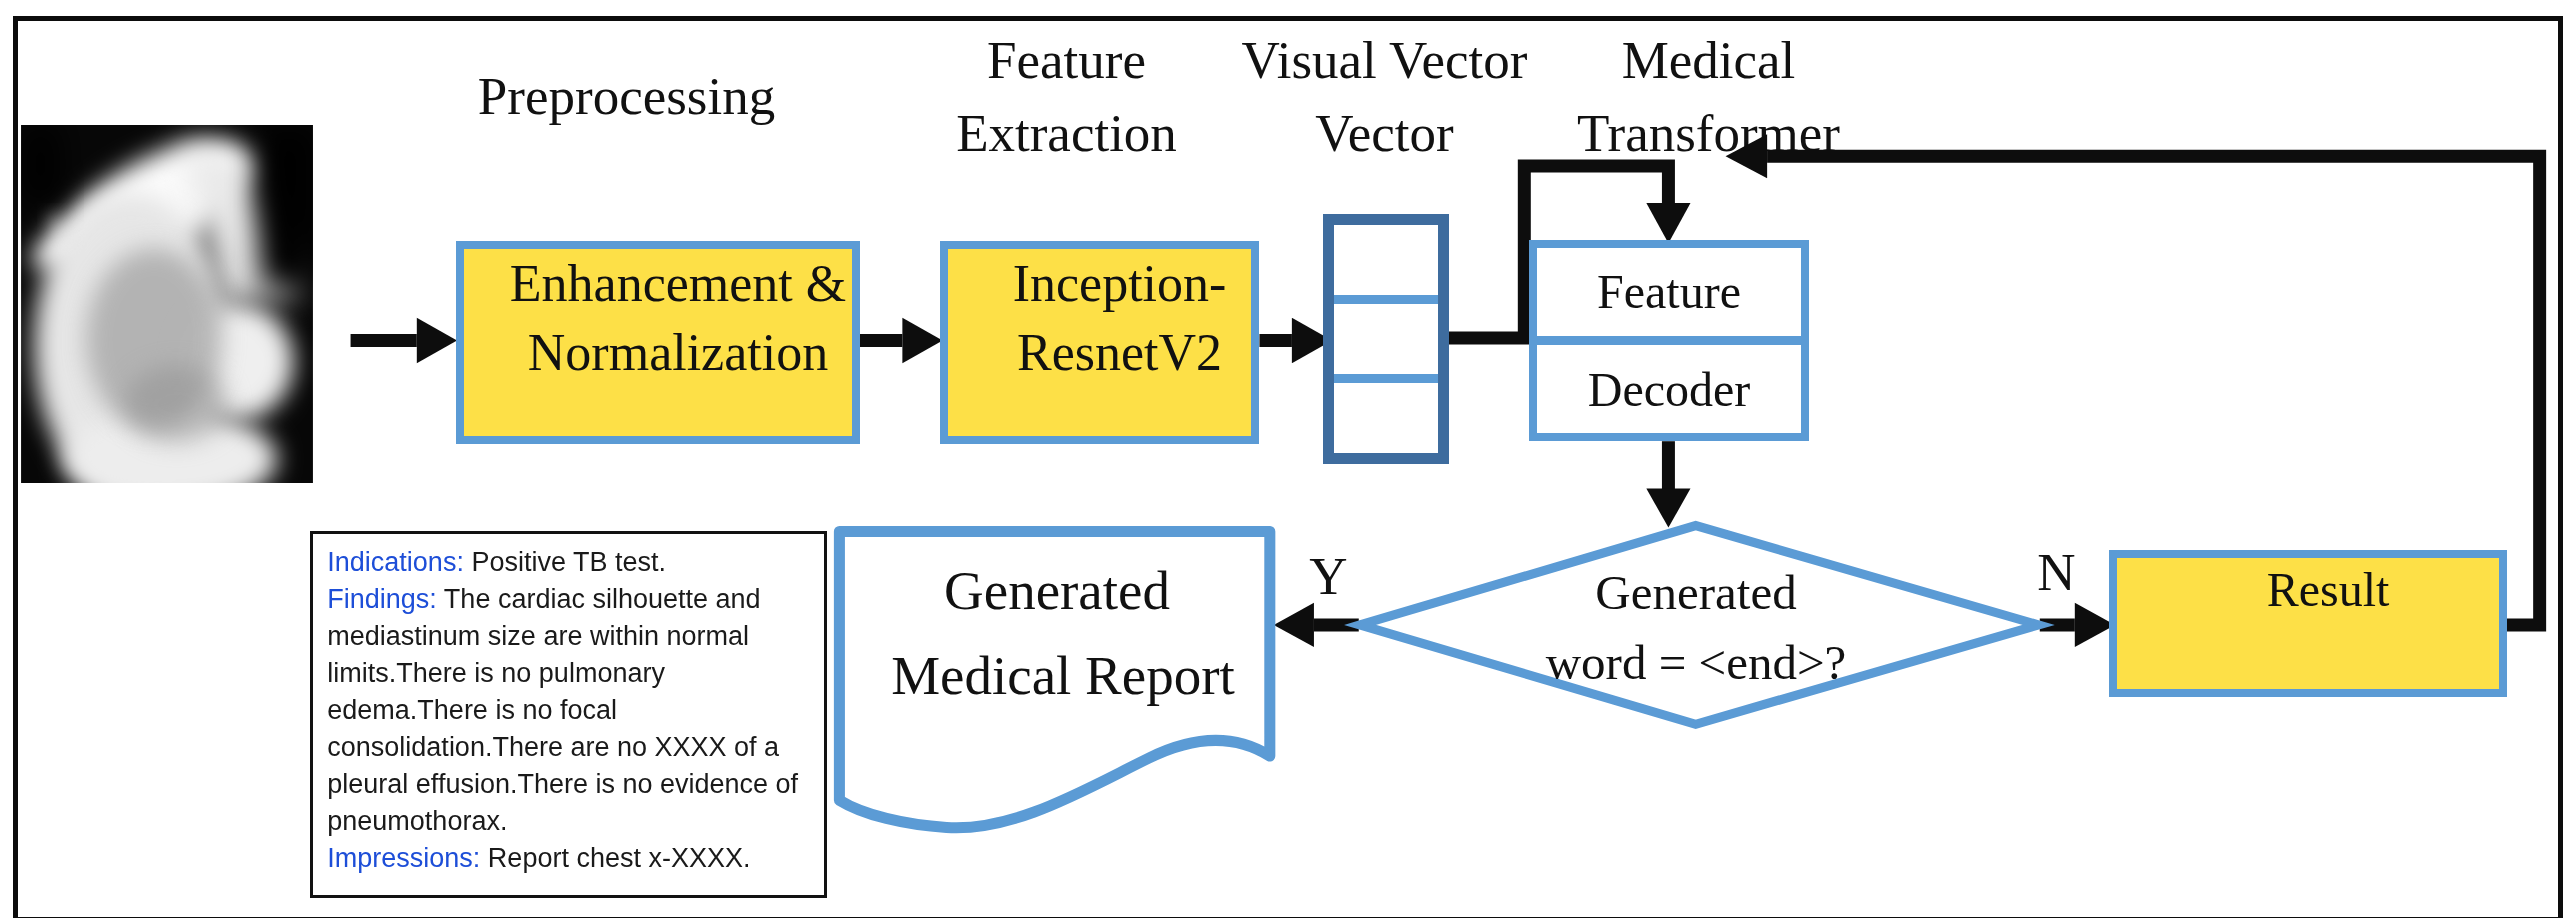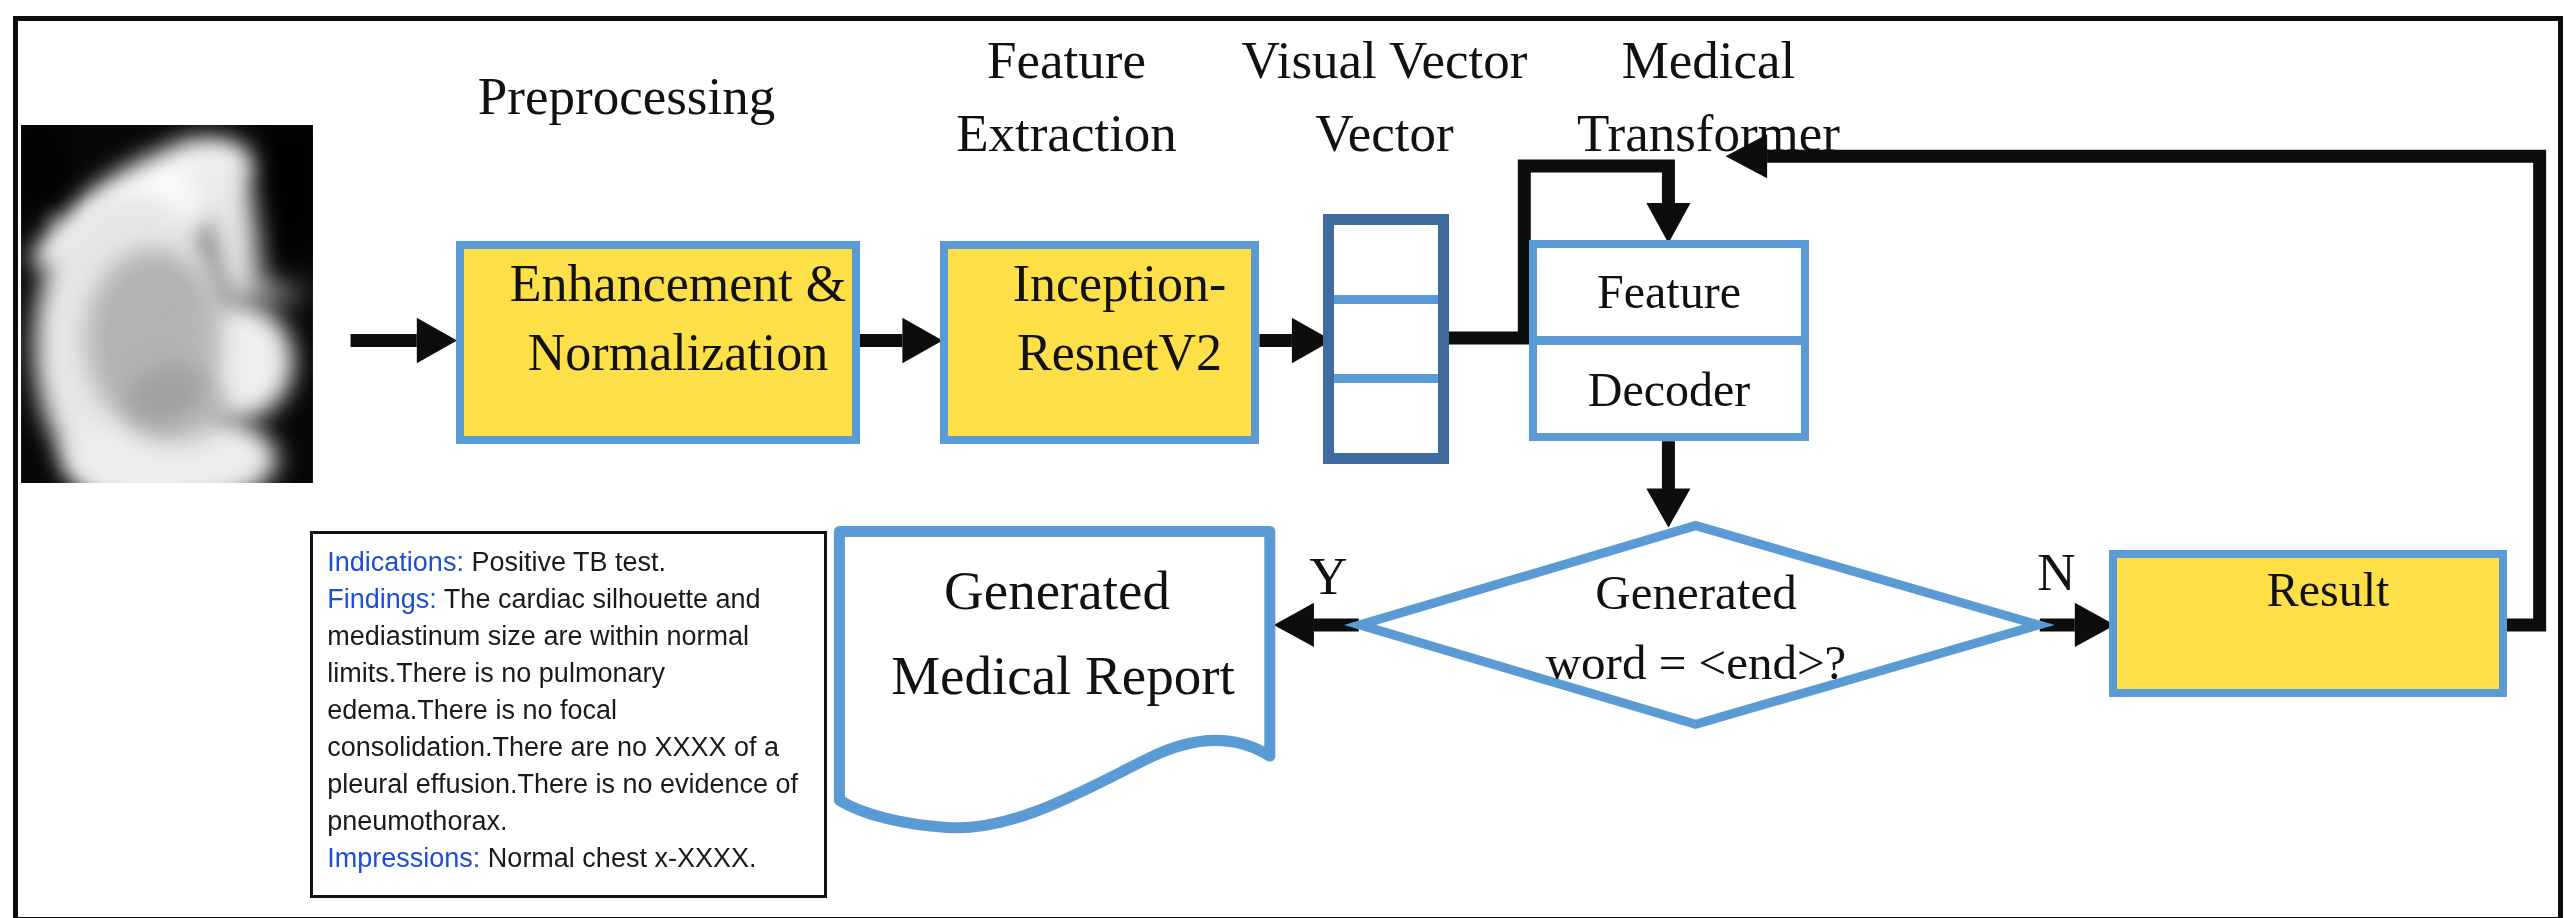--- a/index.html
+++ b/index.html
@@ -132,17 +132,17 @@
 
   <div class="overlay-text" style="left:843px;top:549px;width:428px;font-size:55px;line-height:68px;">Generated</div>
   <div class="overlay-text" style="left:849px;top:634px;width:428px;font-size:55px;line-height:68px;">Medical Report</div>
 
   <div class="branch" style="left:1296px;top:539px;width:65px;">Y</div>
   <div class="branch" style="left:2024px;top:535px;width:65px;">N</div>
 
   <div class="report-box">
     <div><span class="red">Indications:</span><span> Positive TB test.</span></div>
     <div><span class="red">Findings:</span><span> The cardiac silhouette and mediastinum size are within normal limits.There is no pulmonary edema.There is no focal consolidation.There are no XXXX of a pleural effusion.There is no evidence of pneumothorax.</span></div>
-    <div><span class="red">Impressions:</span><span> Normal chest x-XXXX.</span></div>
+    <div><span class="red">Impressions:</span><span> Report chest x-XXXX.</span></div>
   </div>
 
 </div>
 
 
 </body></html>

